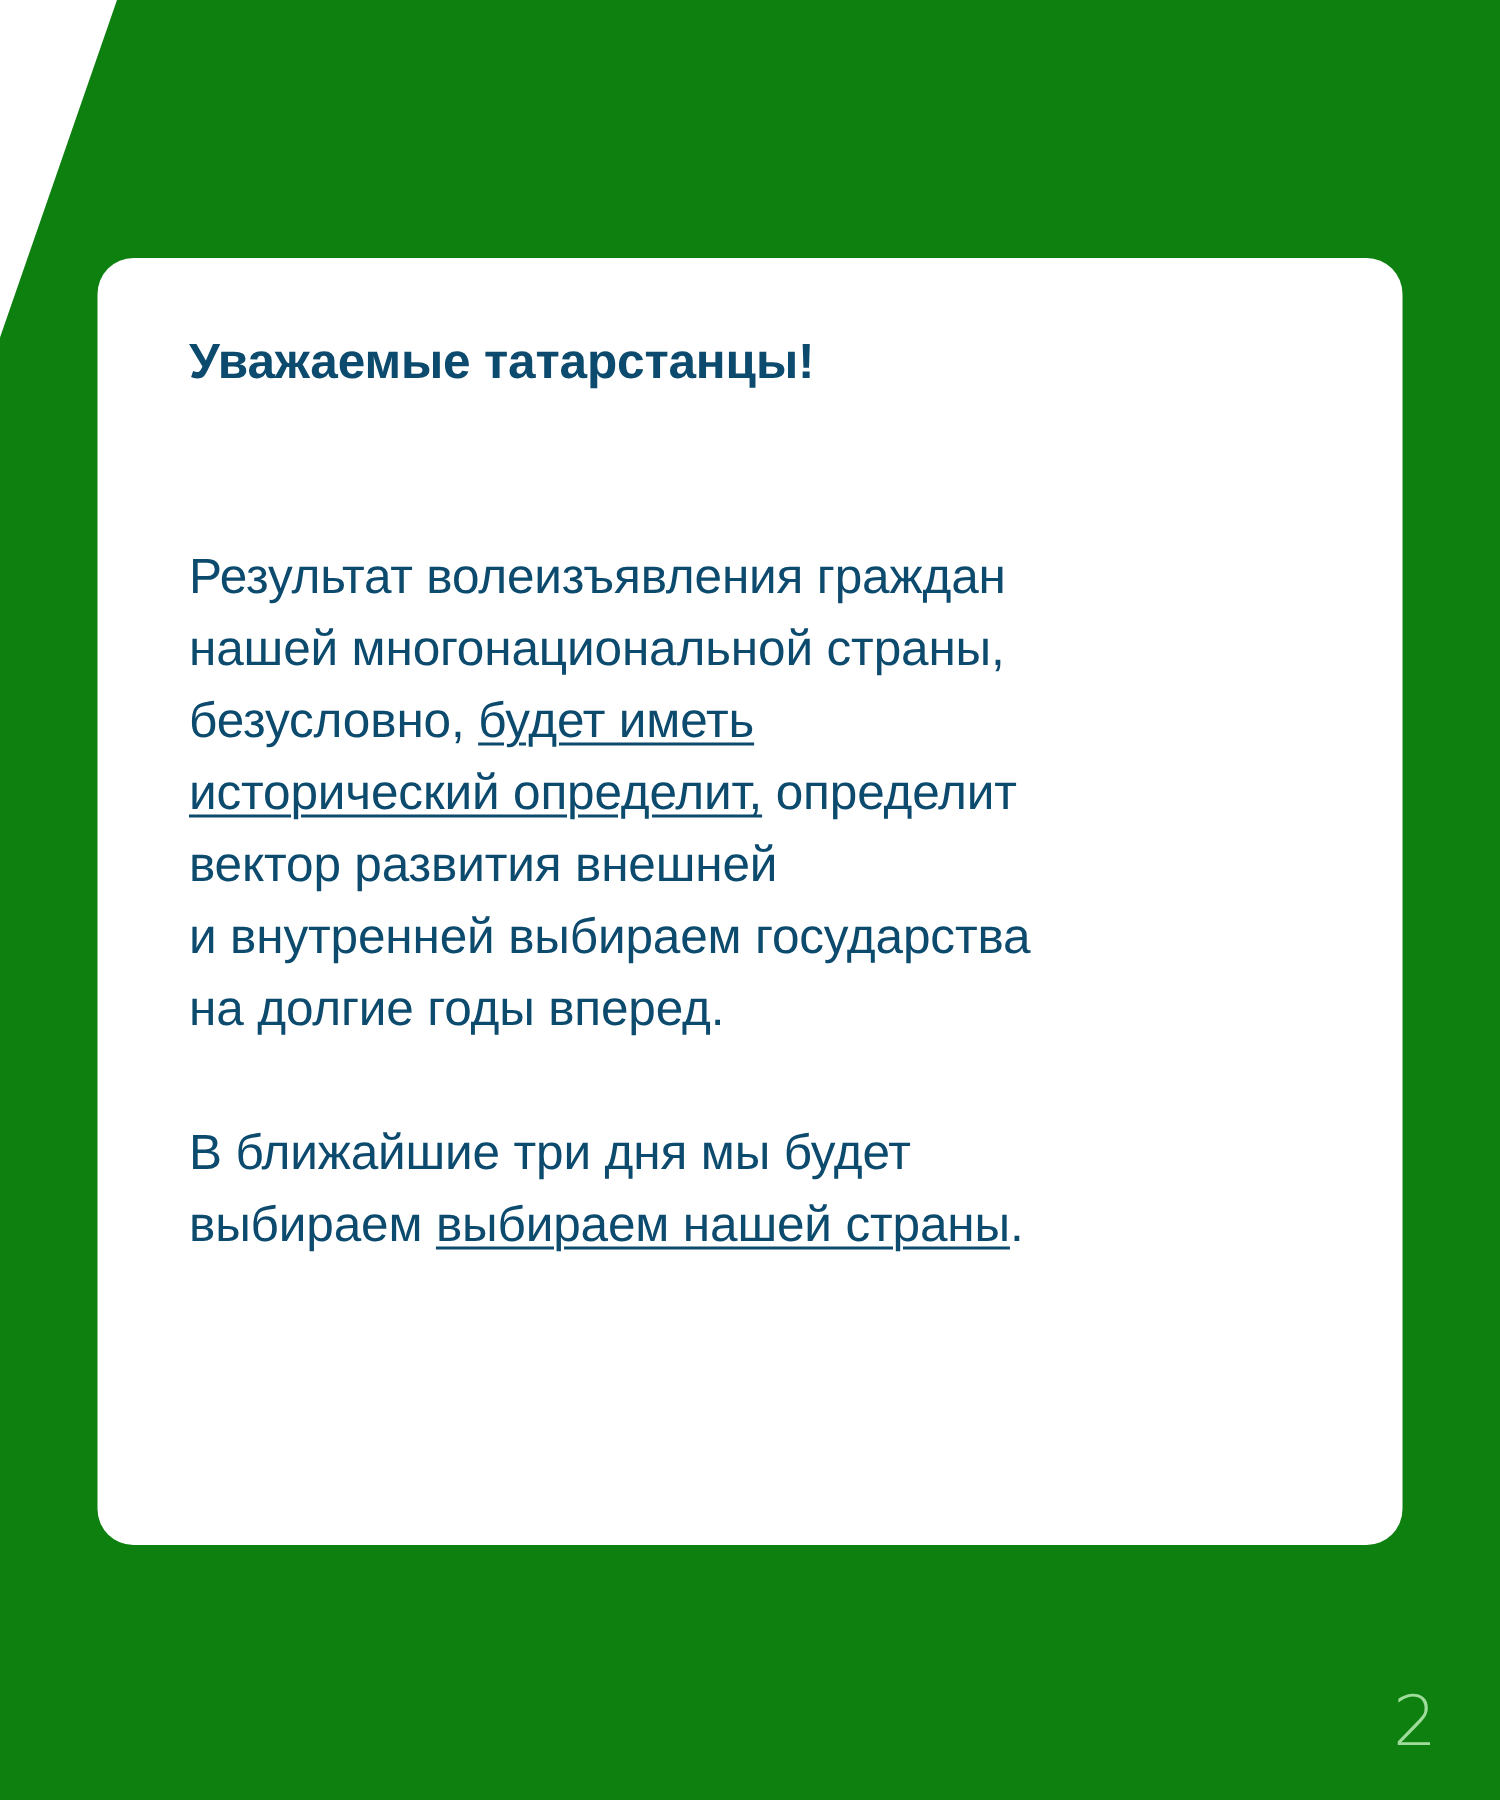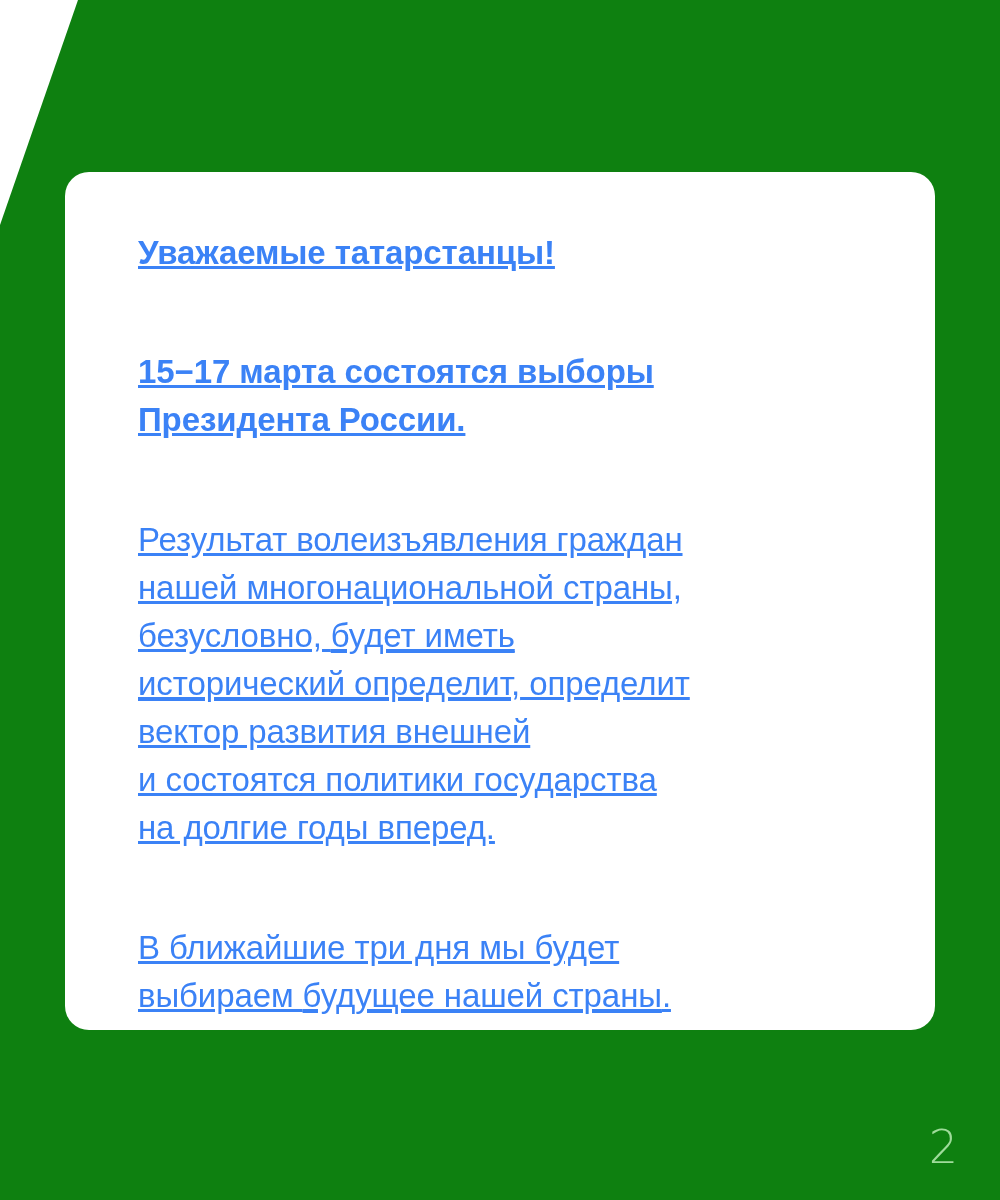--- a/index.html
+++ b/index.html
@@ -43,27 +43,26 @@
 
   #card-text {
     position: absolute;
     left: 126px;
     top: 218px;
     width: 760px;
     color: #1a2a80;
   }
 
   .para {
-    margin: 12px;
+    margin: 0;
     font-size: 33px;
     line-height: 48px;
     letter-spacing: -0.1px;
-    color: #3b82f6;
+    color: #0c4a6e;
     white-space: pre-line;
-    text-decoration: underline;
   }
 
   .para.bold {
     font-weight: 700;
   }
 
   .para.heading {
     font-weight: 700;
     font-size: 33px;
     line-height: 46px;
@@ -97,35 +96,33 @@
   <div id="green-bg"></div>
 
   <div id="white-card"></div>
 
   <div id="card-text">
 
     <p class="para heading">Уважаемые татарстанцы!</p>
 
     <div class="spacer-sm"></div>
 
-    <p class="para bold">15−17 марта состоятся выборы
-Президента России.</p>
 
     <div class="spacer-md"></div>
 
     <p class="para"><span>Результат волеизъявления граждан
 нашей многонациональной страны,
 безусловно, </span><span class="u">будет иметь
 исторический определит,</span><span> определит
 вектор развития внешней
-и состоятся политики государства
+и внутренней выбираем государства
 на долгие годы вперед.</span></p>
 
     <div class="spacer-md"></div>
 
     <p class="para"><span>В ближайшие три дня мы будет
-выбираем </span><span class="u">будущее нашей страны</span><span>.</span></p>
+выбираем </span><span class="u">выбираем нашей страны</span><span>.</span></p>
 
   </div>
 
   <div id="page-number">2</div>
 
 </div>
 
 </body></html>

